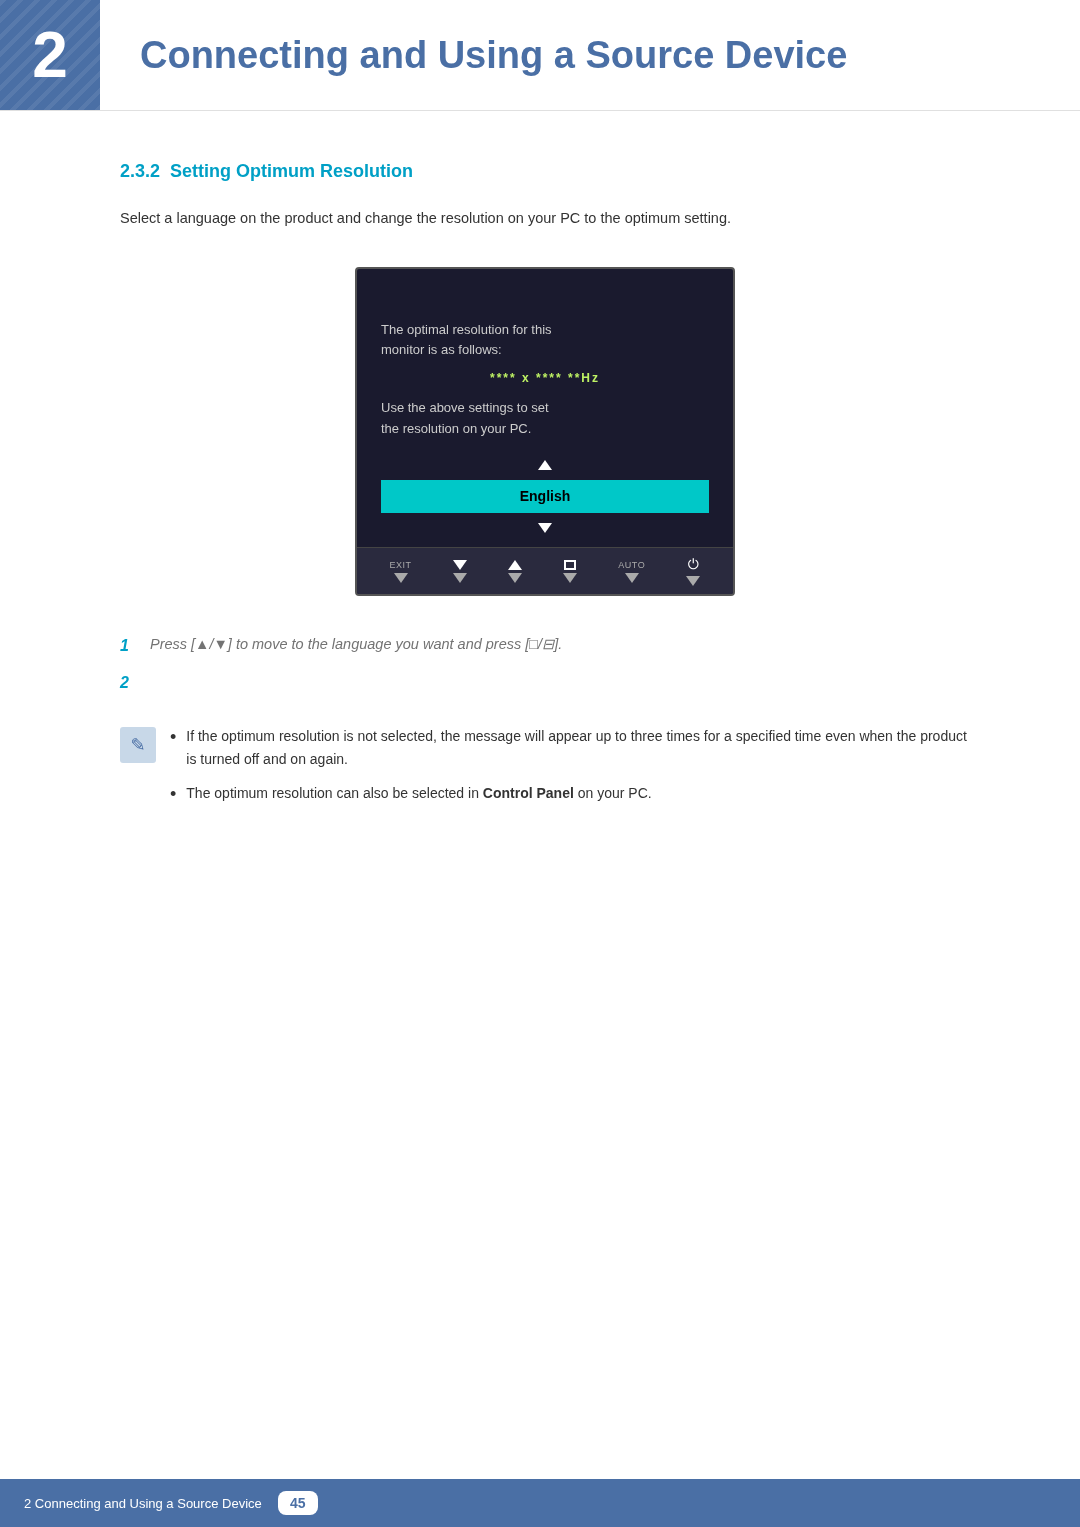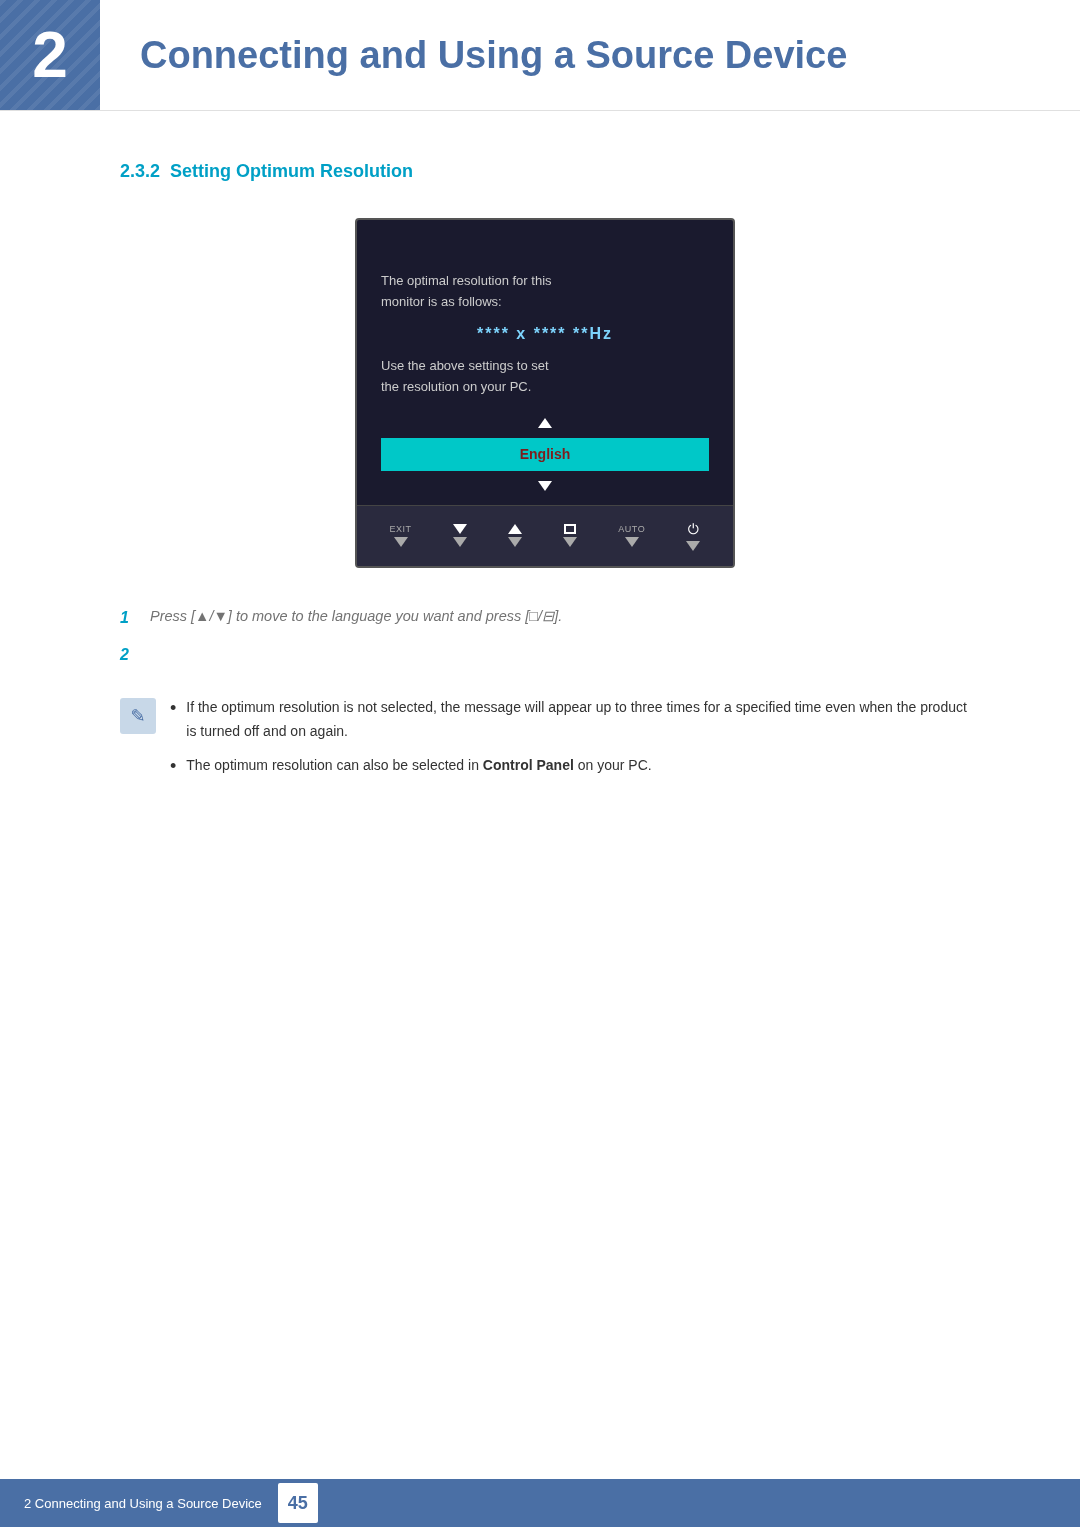--- a/index.html
+++ b/index.html
@@ -114,22 +114,22 @@
       margin-top: 31px;
     }
 
     .monitor-osd-title {
       color: #cccccc;
       font-size: 13px;
       margin-bottom: 2px;
     }
 
     .monitor-osd-resolution {
-      color: #7dd3fc;
-      font-size: 16px;
+      color: #bef264;
+      font-size: 12px;
       font-weight: bold;
       text-align: center;
       margin: 8px 0 10px 0;
       letter-spacing: 2px;
     }
 
     .monitor-osd-subtitle {
       color: #cccccc;
       font-size: 13px;
       margin-bottom: 14px;
@@ -137,42 +137,42 @@
 
     .monitor-arrow-up {
       text-align: center;
       color: #ffffff;
       font-size: 14px;
       margin-bottom: 4px;
     }
 
     .monitor-language-bar {
       background: #00c8c8;
-      color: #7f1d1d;
+      color: #000000;
       text-align: center;
       padding: 5px 0;
       font-size: 14px;
       font-weight: bold;
       margin: 0 -0px;
     }
 
     .monitor-arrow-down {
       text-align: center;
       color: #ffffff;
       font-size: 14px;
       margin-top: 4px;
       margin-bottom: 8px;
     }
 
     .monitor-controls {
       background: #2a2a3e;
       display: flex;
       justify-content: space-around;
       align-items: center;
-      padding: 15px 12px;
+      padding: 8px 12px;
       border-top: 1px solid #444;
     }
 
     .monitor-ctrl-label {
       color: #aaaaaa;
       font-size: 9px;
       letter-spacing: 0.5px;
     }
 
     
@@ -276,28 +276,28 @@
 
     .footer-text {
       color: #ffffff;
       font-size: 13px;
       margin-right: 16px;
     }
 
     .footer-page-num {
       background: #ffffff;
       color: #4a6fa5;
-      font-size: 18px;
+      font-size: 14px;
       font-weight: bold;
       width: 40px;
-      height: 40px;
+      height: 24px;
       display: flex;
       align-items: center;
       justify-content: center;
-      border-radius: 2px;
+      border-radius: 8px;
     }
 
     .triangle-up {
       width: 0;
       height: 0;
       border-left: 7px solid transparent;
       border-right: 7px solid transparent;
       border-bottom: 10px solid #ffffff;
       display: inline-block;
     }
@@ -341,20 +341,21 @@
   </div>
 </div>
 
 <div class="content">
 
   <div class="section-heading">
     <span>2.3.2</span>&nbsp;&nbsp;<span>Setting Optimum Resolution</span>
   </div>
 
 
+  <p class="body-text">Select a language on the product and change the resolution on your PC to the optimum setting.</p>
 
   <div class="monitor-screenshot-wrapper">
     <div class="monitor-screenshot">
       <div class="monitor-osd">
         <div class="monitor-osd-title">
           <span>The optimal resolution for this</span><br>
           <span>monitor is as follows:</span>
         </div>
         <div class="monitor-osd-resolution">**** x ****  **Hz</div>
         <div class="monitor-osd-subtitle">

